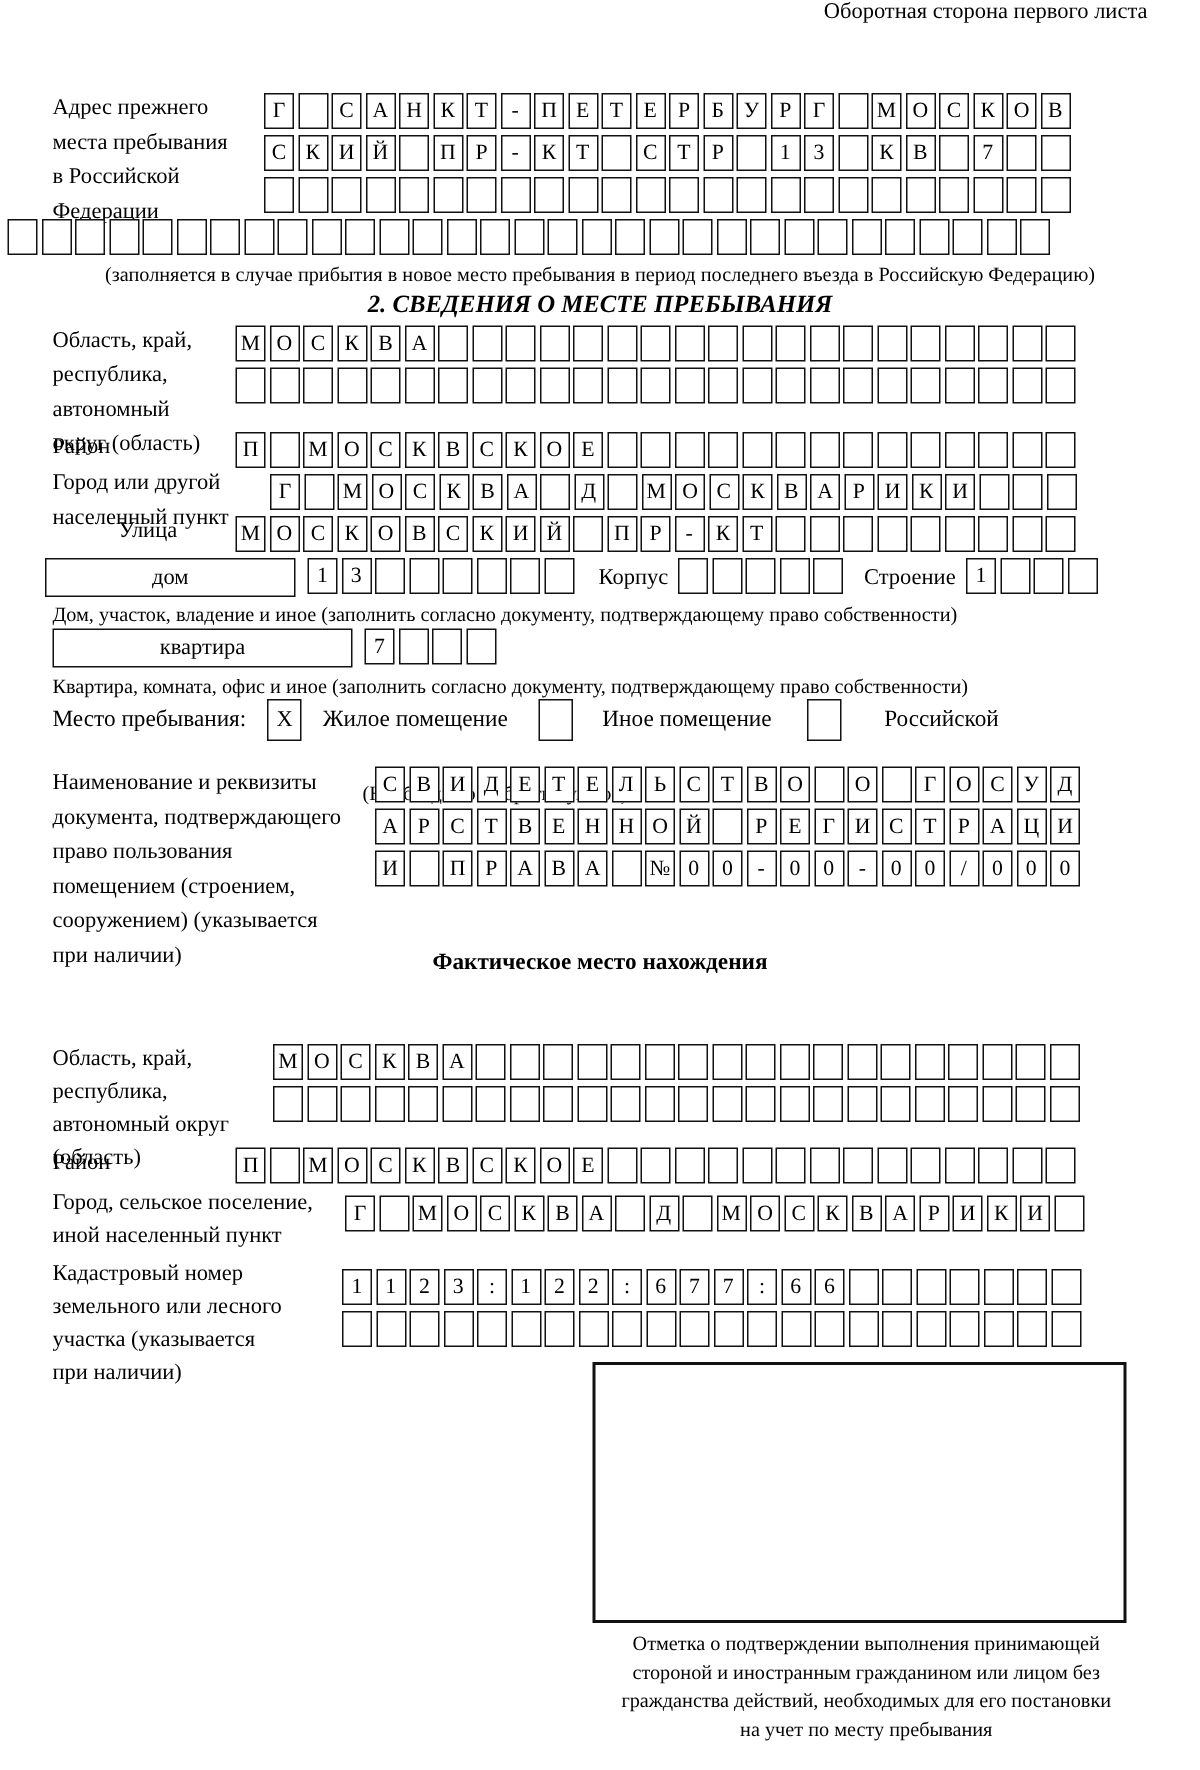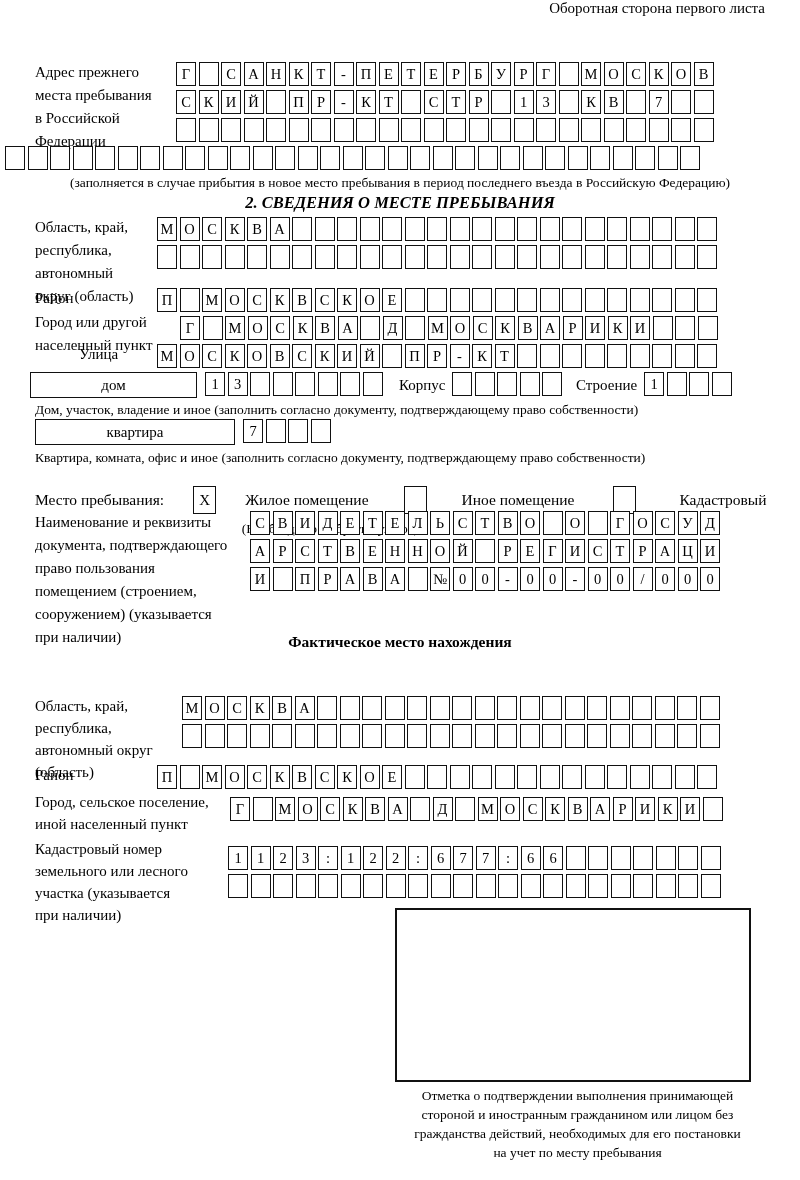--- a/index.html
+++ b/index.html
@@ -326,28 +326,28 @@
 
   <div class="abs labelbox" style="left:35px;top:419px;width:200px;">квартира</div>
   <div class="abs cells" style="left:243px;top:419px;">
       <span class="cell">7</span>
       <span class="cell"></span>
       <span class="cell"></span>
       <span class="cell"></span>
     </div>
   <div class="abs note" style="left:35px;top:448px;width:760px;">Квартира, комната, офис и иное (заполнить согласно документу, подтверждающему право собственности)</div>
 
-  <div class="abs stayrow" style="left:35px;top:486px;gap:15px;">
+  <div class="abs stayrow" style="left:35px;top:466px;">
     <span>Место пребывания:</span>
     <span class="chk" style="margin-left:14px;">X</span>
     <span style="margin-left:14px;">Жилое помещение</span>
     <span class="chk" style="margin-left:20px;"></span>
     <span style="margin-left:20px;">Иное помещение</span>
     <span class="chk" style="margin-left:24px;"></span>
-    <span style="margin-left:28px;">Кадастровый</span>
+    <span style="margin-left:28px;">Российской</span>
   </div>
   <div class="abs note center" style="left:0;top:519px;width:660px;">(Необходимо выбрать нужное)</div>
 
   <div class="abs lbl" style="left:35px;top:511px;width:215px;">Наименование и реквизиты
 документа, подтверждающего
 право пользования
 помещением (строением,
 сооружением) (указывается
 при наличии)</div>
   <div class="abs cells" style="left:250px;top:511px;">

